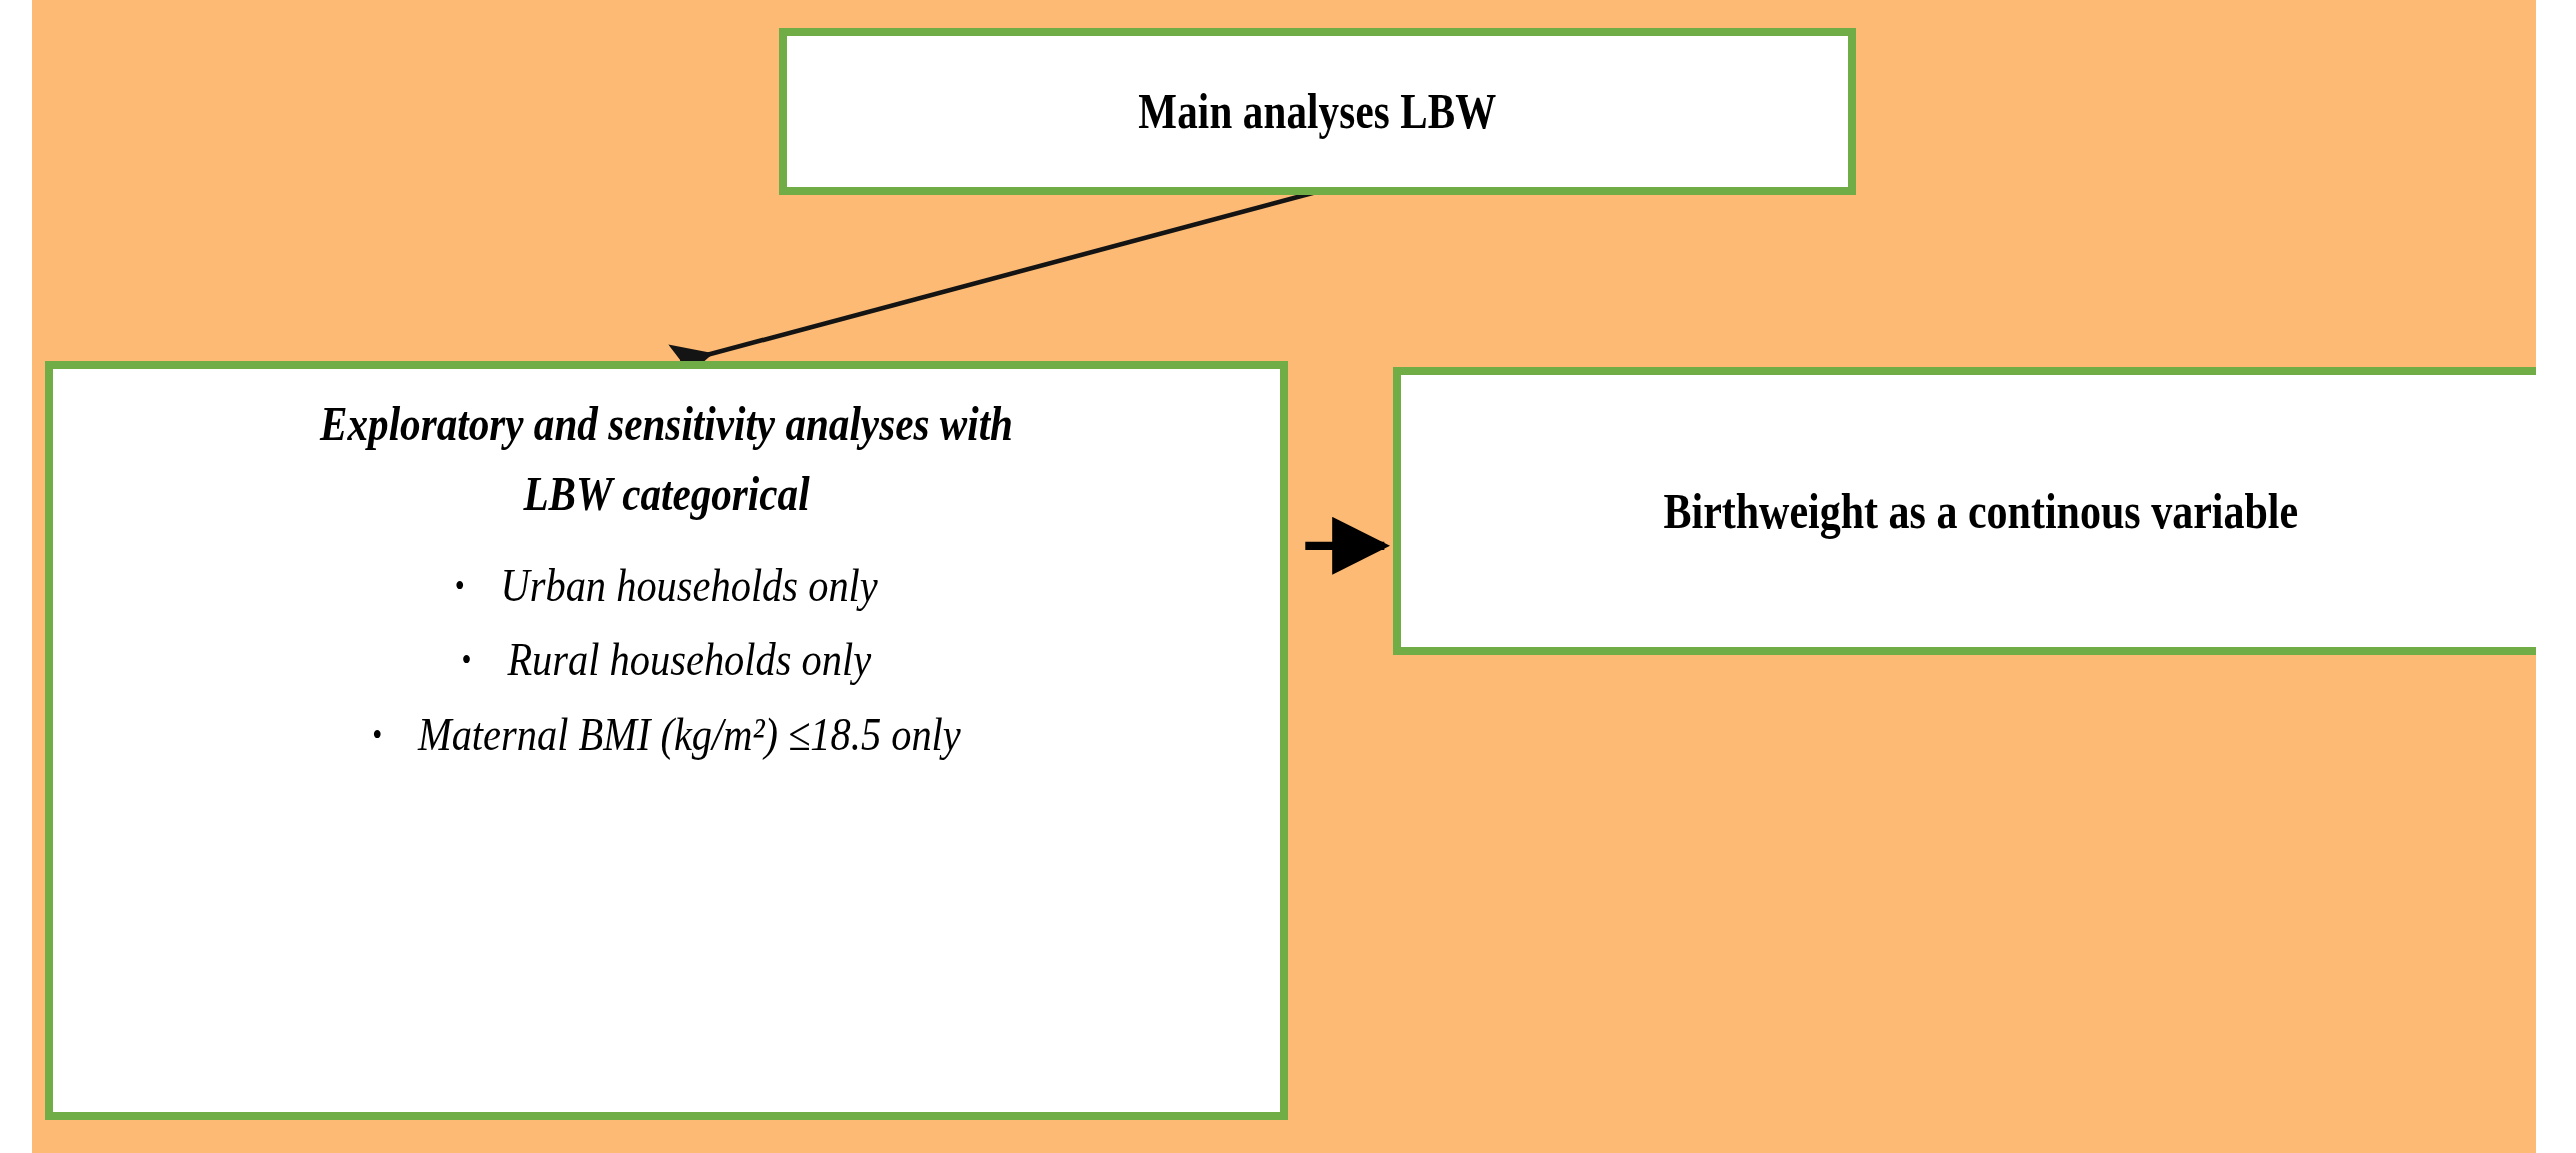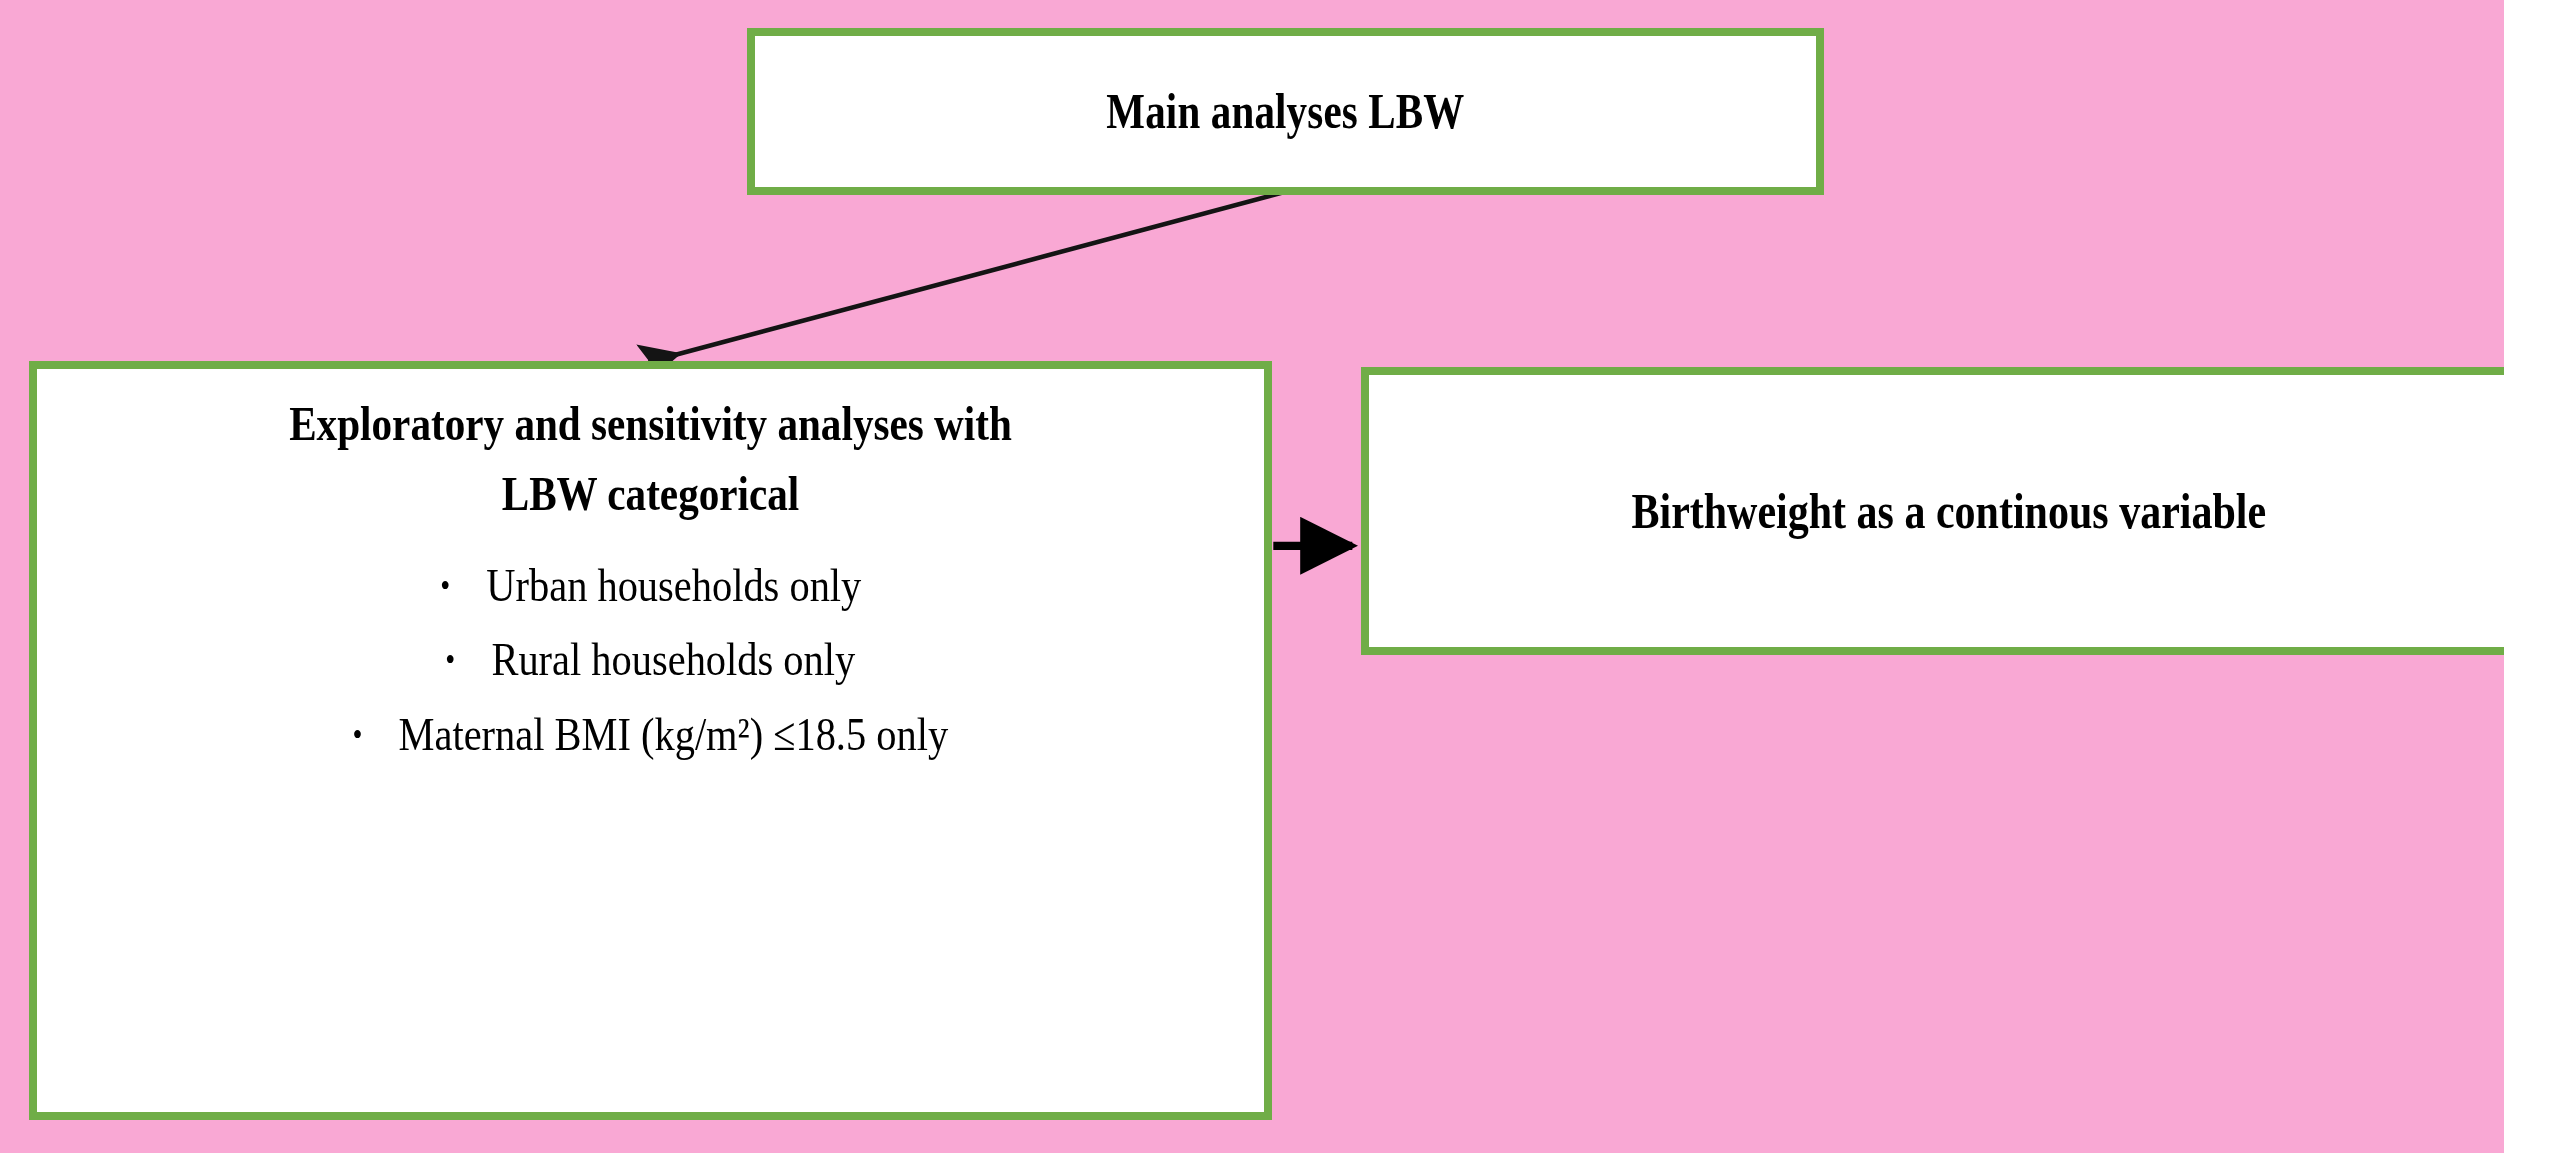--- a/index.html
+++ b/index.html
@@ -9,22 +9,23 @@
   }
   body {
     font-family: "Liberation Serif", "DejaVu Serif", serif;
     color: #000000;
     -webkit-font-smoothing: antialiased;
   }
   #canvas {
     position: relative;
     width: 2504px;
     height: 1154px;
-    background: #f9a8d4;
+    background: #fdba74;
     overflow: hidden;
+    margin-left: 32px;
   }
 
   
   .node-box {
     position: absolute;
     box-sizing: border-box;
     background: #ffffff;
     border-style: solid;
     display: flex;
     flex-direction: column;
@@ -46,27 +47,28 @@
     line-height: 1.1;
     letter-spacing: 0.2px;
     text-align: center;
     transform: scaleX(0.82);
     transform-origin: center center;
     white-space: nowrap;
   }
 
   
   #box-exploratory {
-    left: 29px;
+    left: 13px;
     top: 361px;
     width: 1243px;
     height: 759px;
     border-width: 8.3px;
     justify-content: flex-start;
     padding-top: 20px;
+    font-style: italic;
   }
   #box-exploratory .node-title {
     font-weight: bold;
     font-size: 49px;
     line-height: 1.42;
     text-align: center;
     width: 100%;
     transform: scaleX(0.84);
     transform-origin: center top;
   }

